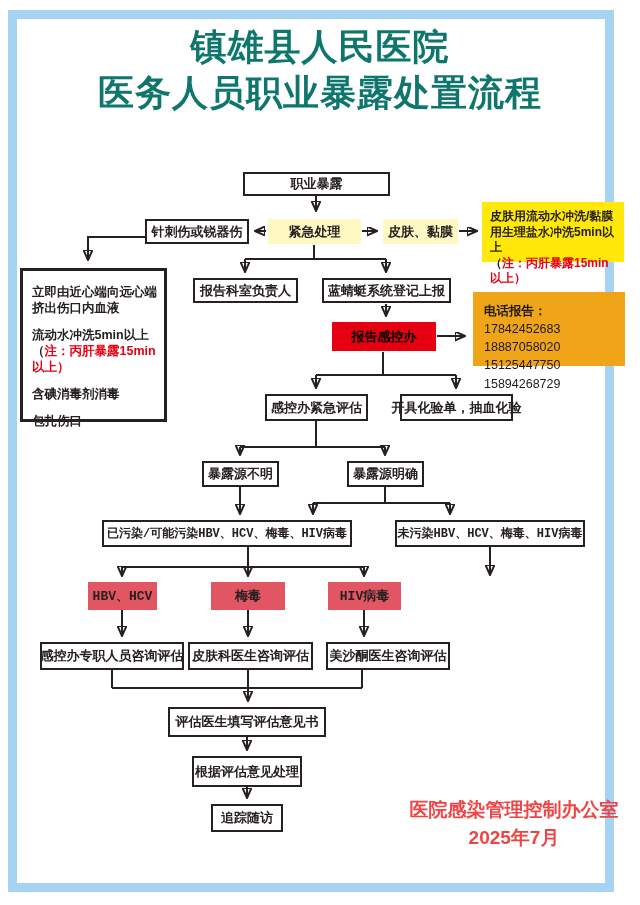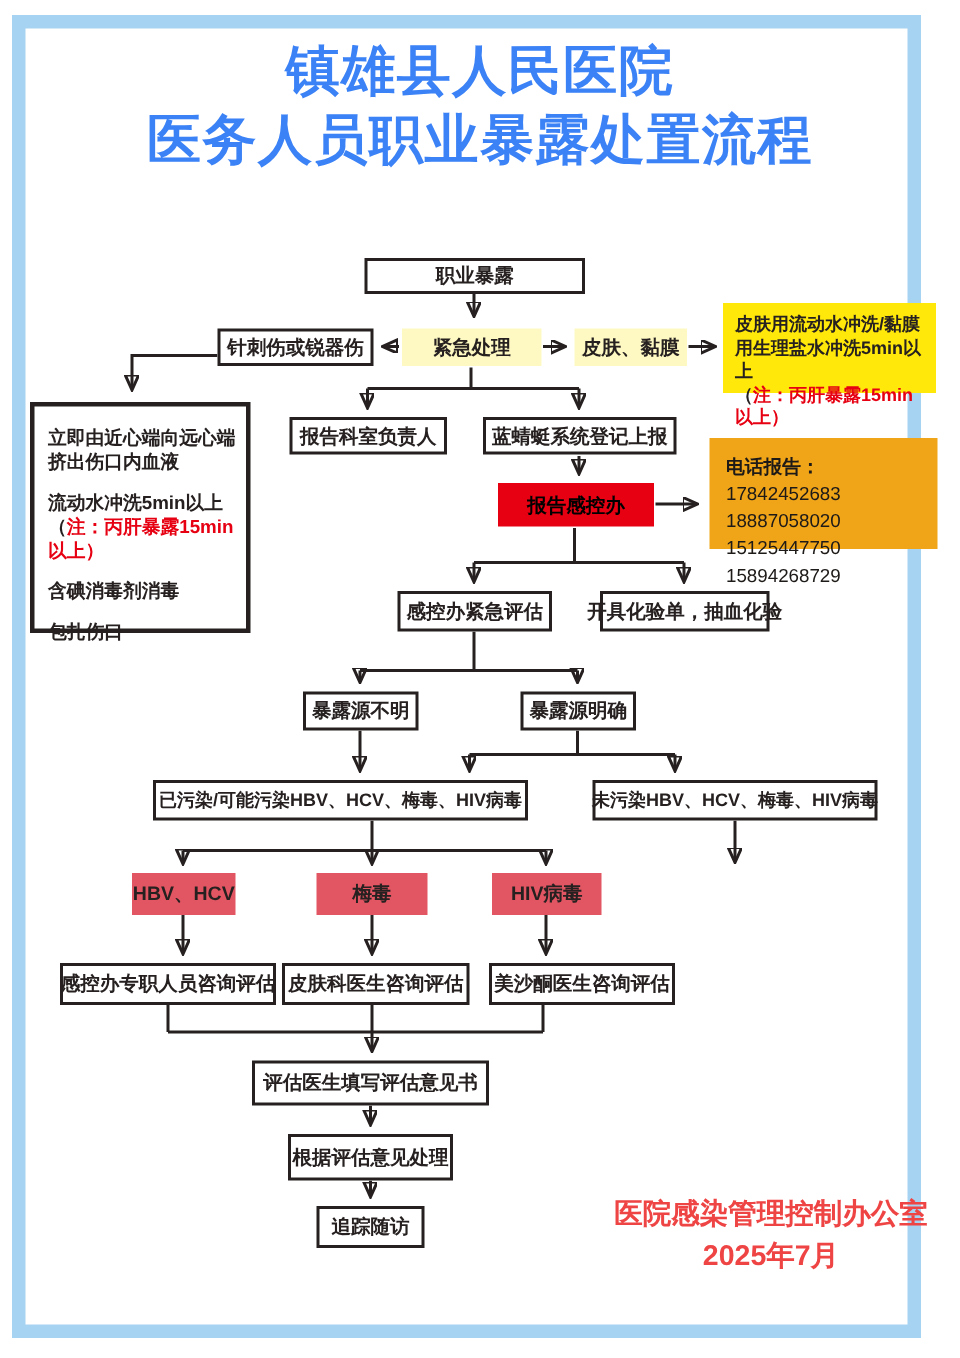--- a/index.html
+++ b/index.html
@@ -6,29 +6,29 @@
   .page {
     position:relative; width:640px; height:905px; background:#ffffff;
     font-family:"Liberation Sans","DejaVu Sans",sans-serif; overflow:hidden;
   }
   .frame {
     position:absolute; left:8px; top:10px; width:606px; height:882px;
     border:9px solid #A7D3F2; box-sizing:border-box;
   }
   .title {
     position:absolute; left:0; right:0; top:24px; text-align:center;
-    font-weight:bold; color:#3b82f6; font-size:36px; line-height:1.28;
+    font-weight:bold; color:#0f766e; font-size:36px; line-height:1.28;
     letter-spacing:1px;
   }
   .connectors { position:absolute; left:0; top:0; width:640px; height:905px; pointer-events:none; }
   .connectors path { stroke:#262120; stroke-width:2; fill:none; }
   .node {
     position:absolute; box-sizing:border-box; display:flex; align-items:center;
     justify-content:center; font-weight:bold; font-size:13px; color:#262120;
-    white-space:nowrap; text-align:right;
+    white-space:nowrap; text-align:right;font-family:Liberation Mono, monospace;
   }
   .white  { background:#ffffff; border:2px solid #262120; }
   .yellow { background:#fef9c3; }
   .red    { background:#E60012; color:#000000; }
   .pink   { background:#E25663; }
   .small  { font-size:12px; }
   .wound {
     position:absolute; left:20px; top:268px; width:147px; height:154px;
     background:#ffffff; border:3px solid #262120; box-sizing:border-box;
     padding:13px 6px 0 9px; font-size:12.5px; font-weight:bold;

